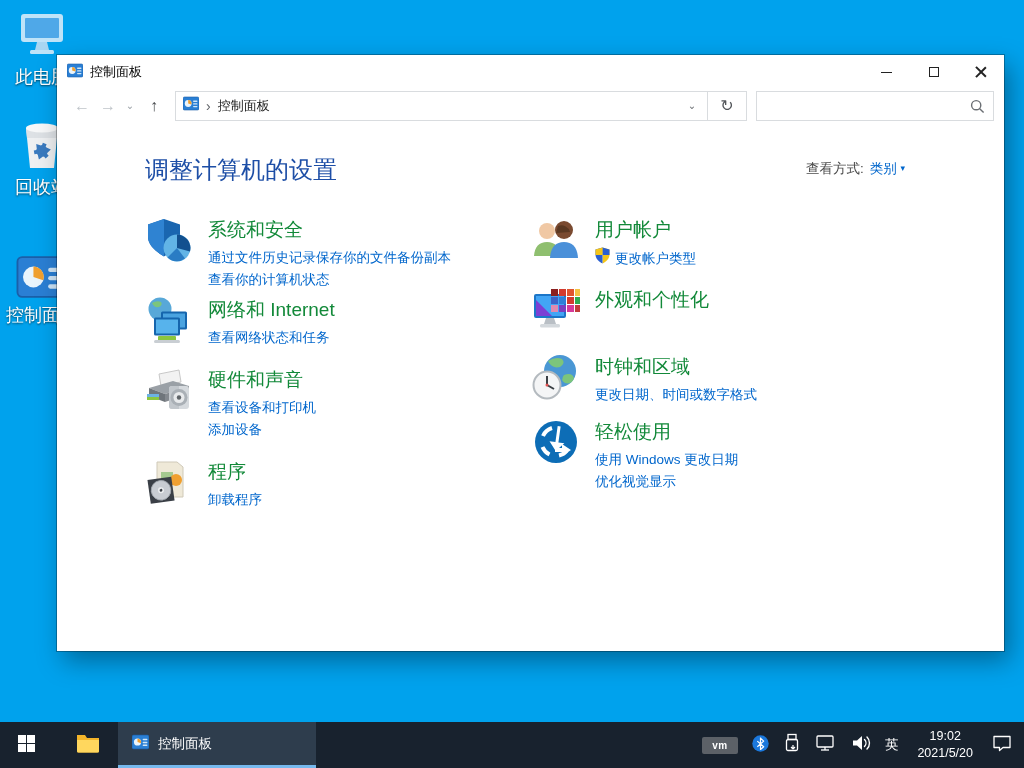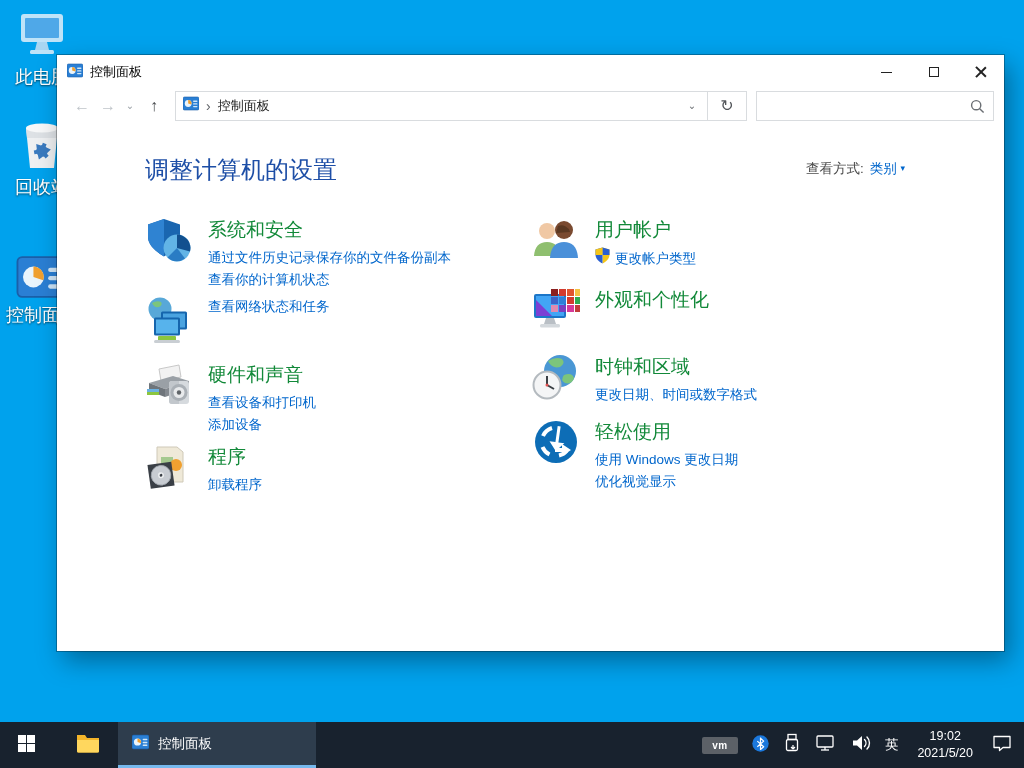--- a/index.html
+++ b/index.html
@@ -59,21 +59,21 @@
   .cols { position:absolute; left:88px; top:86px; right:30px; display:flex; }
   .col-left { width:387px; }
   .col-right { flex:1; }
   .cat { display:flex; }
   .cat-icon { width:48px; height:48px; margin-right:15px; flex:none; }
   .cat-title { font-size:19px; color:#128939; line-height:25px; margin:1px 0 5px; text-decoration:none; display:inline-block; }
   .cat-link { font-size:13.5px; color:#0066cc; line-height:22px; text-decoration:none; display:block; }
   .cat-link-shield { display:flex; align-items:center; gap:5px; }
   .col-left .cat:nth-of-type(1) { margin-bottom:5px; }
   .col-left .cat:nth-of-type(2) { margin-bottom:17px; }
-  .col-left .cat:nth-of-type(3) { margin-bottom:7px; }
+  .col-left .cat:nth-of-type(3) { margin-bottom:17px; }
   .col-right .cat:nth-of-type(1) { margin-bottom:15px; }
   .col-right .cat:nth-of-type(2) { margin-bottom:19px; }
   .col-right .cat:nth-of-type(3) { margin-bottom:12px; }
 
   
   .taskbar { position:fixed; left:0; right:0; bottom:0; height:46px; background:#18222e;
     display:flex; align-items:stretch; color:#fff; }
   .tb-btn { width:52px; display:flex; align-items:center; justify-content:center; }
   .tb-spacer { width:10px; }
   .task-active { width:198px; margin-left:4px; background:#2e3d4d; border-bottom:3px solid #76b9ed;
@@ -237,20 +237,21 @@
                 <path d="M18 18 q6 -2 8 2 q-1 5 -6 4 q-4 -2 -2 -6 Z" fill="#7cc57c"></path>
                 <rect x="16" y="15.5" width="26" height="18" rx="1.5" fill="#1565ad"></rect>
                 <rect x="18" y="17.5" width="22" height="14" fill="#4aa3e0"></rect>
                 <rect x="9" y="21.5" width="26" height="18" rx="1.5" fill="#1565ad"></rect>
                 <rect x="11" y="23.5" width="22" height="14" fill="#57b3ec"></rect>
                 <rect x="13" y="40" width="18" height="5" rx="1" fill="#8cc63f"></rect>
                 <rect x="9" y="44" width="26" height="3" rx="1.5" fill="#c9ced3"></rect>
               </svg>
             </div>
             <div>
+              <a class="cat-title" href="#">网络和 Internet</a>
               <a class="cat-link" href="#">查看网络状态和任务</a>
             </div>
           </div>
 
           <div class="cat">
             <div class="cat-icon">
               <svg width="48" height="48" viewBox="0 0 48 48">
                 <path d="M14 8 L34 4 L36 16 L16 20 Z" fill="#f2f2f2" stroke="#c8c8c8" stroke-width="1"></path>
                 <path d="M4 22 L28 15 L44 20 L20 28 Z" fill="#9aa0a6"></path>
                 <path d="M4 22 L20 28 L20 36 L4 30 Z" fill="#6f757b"></path>

